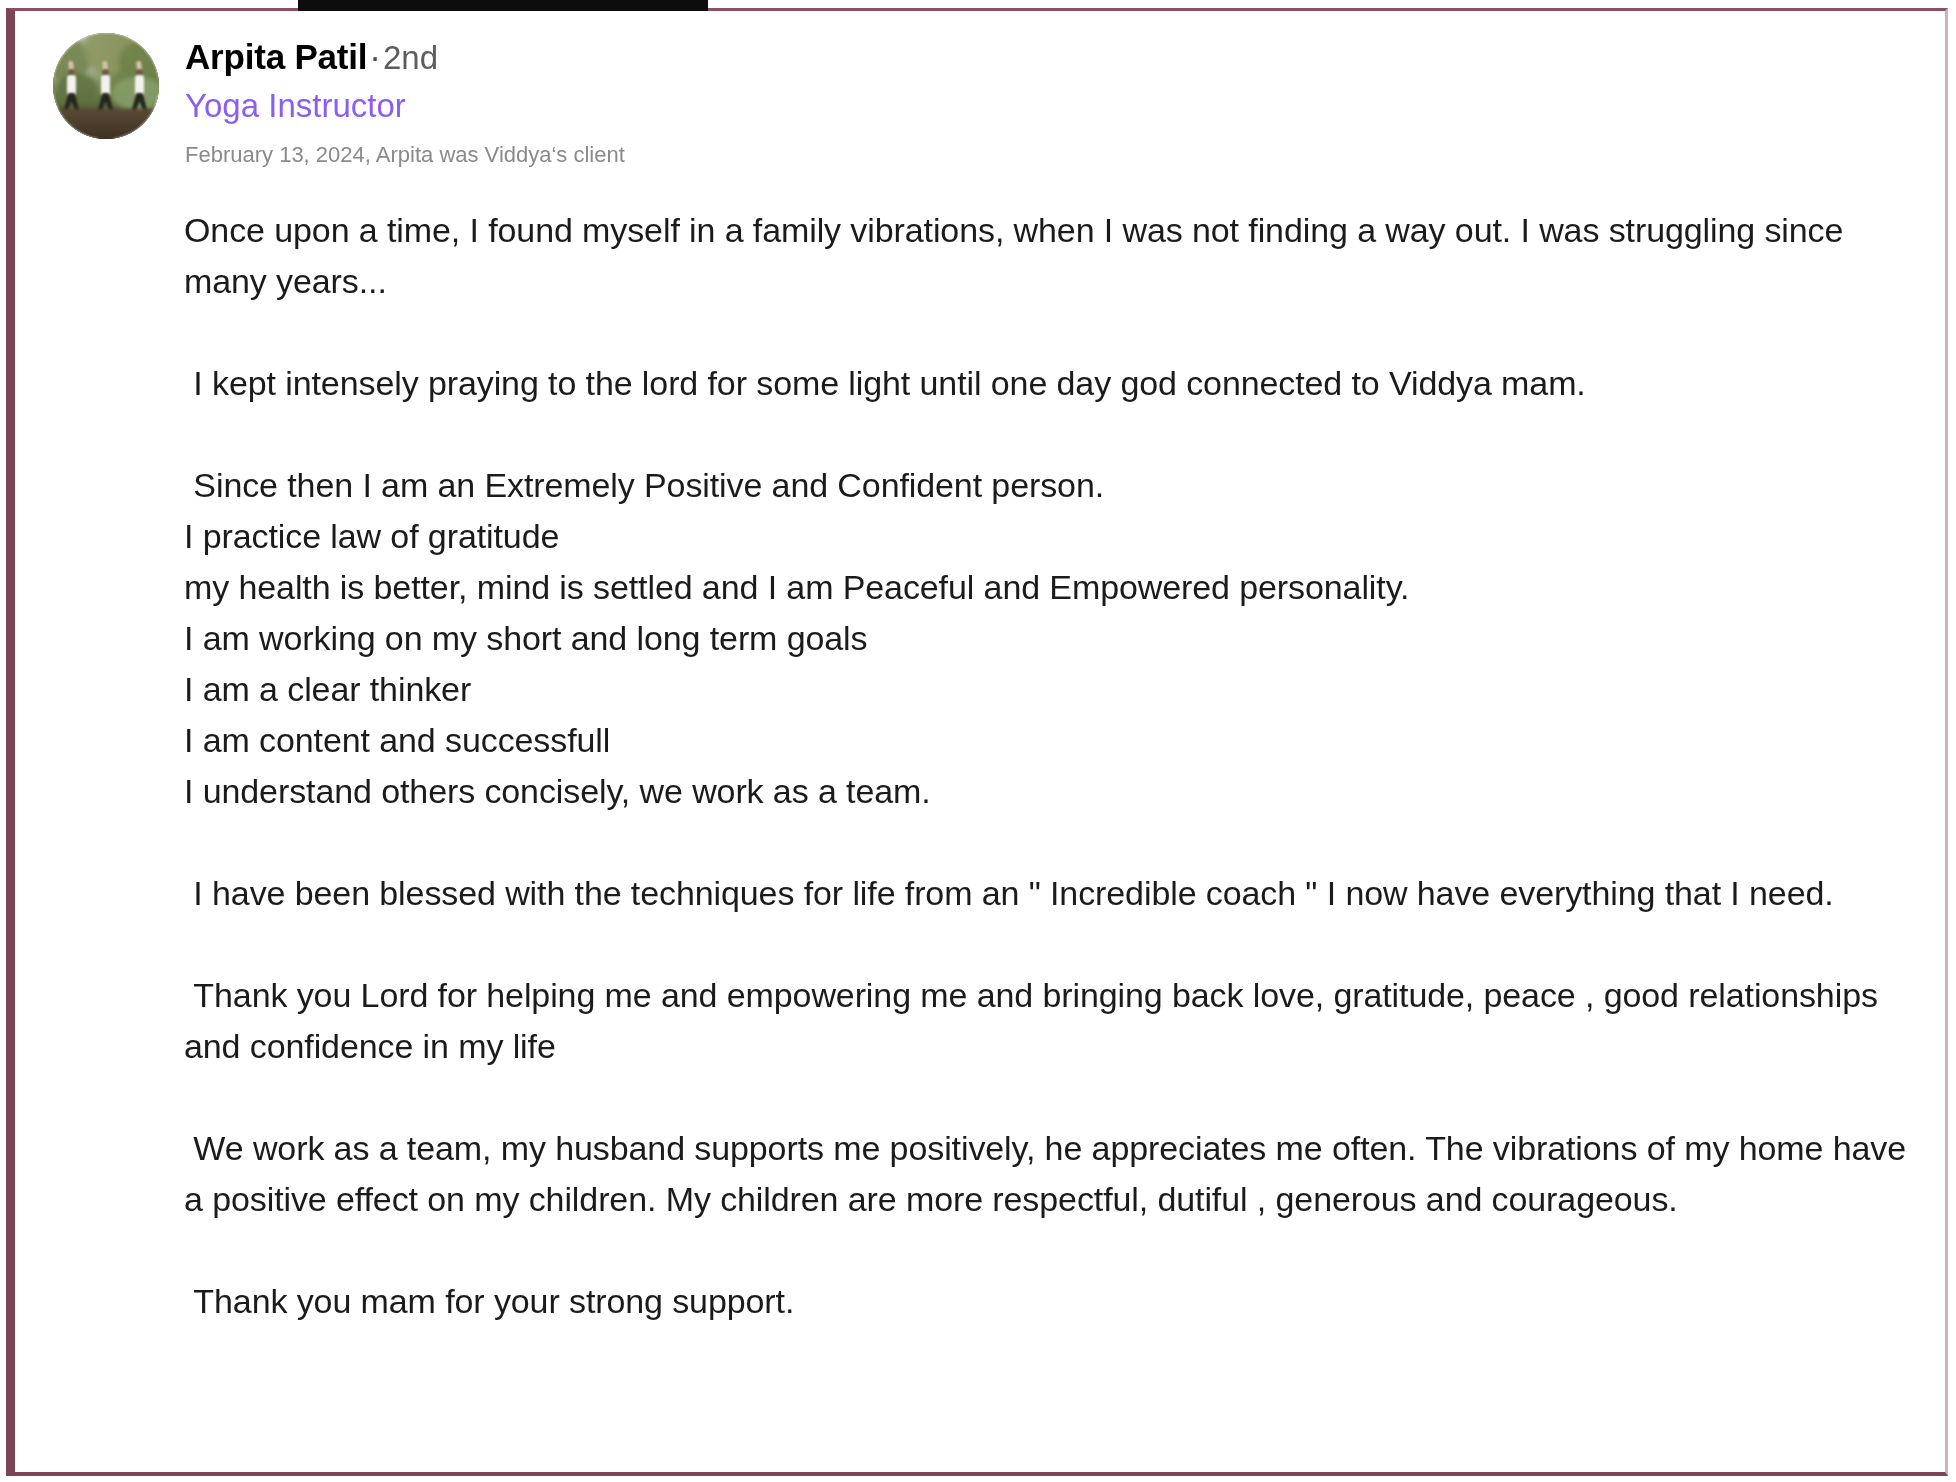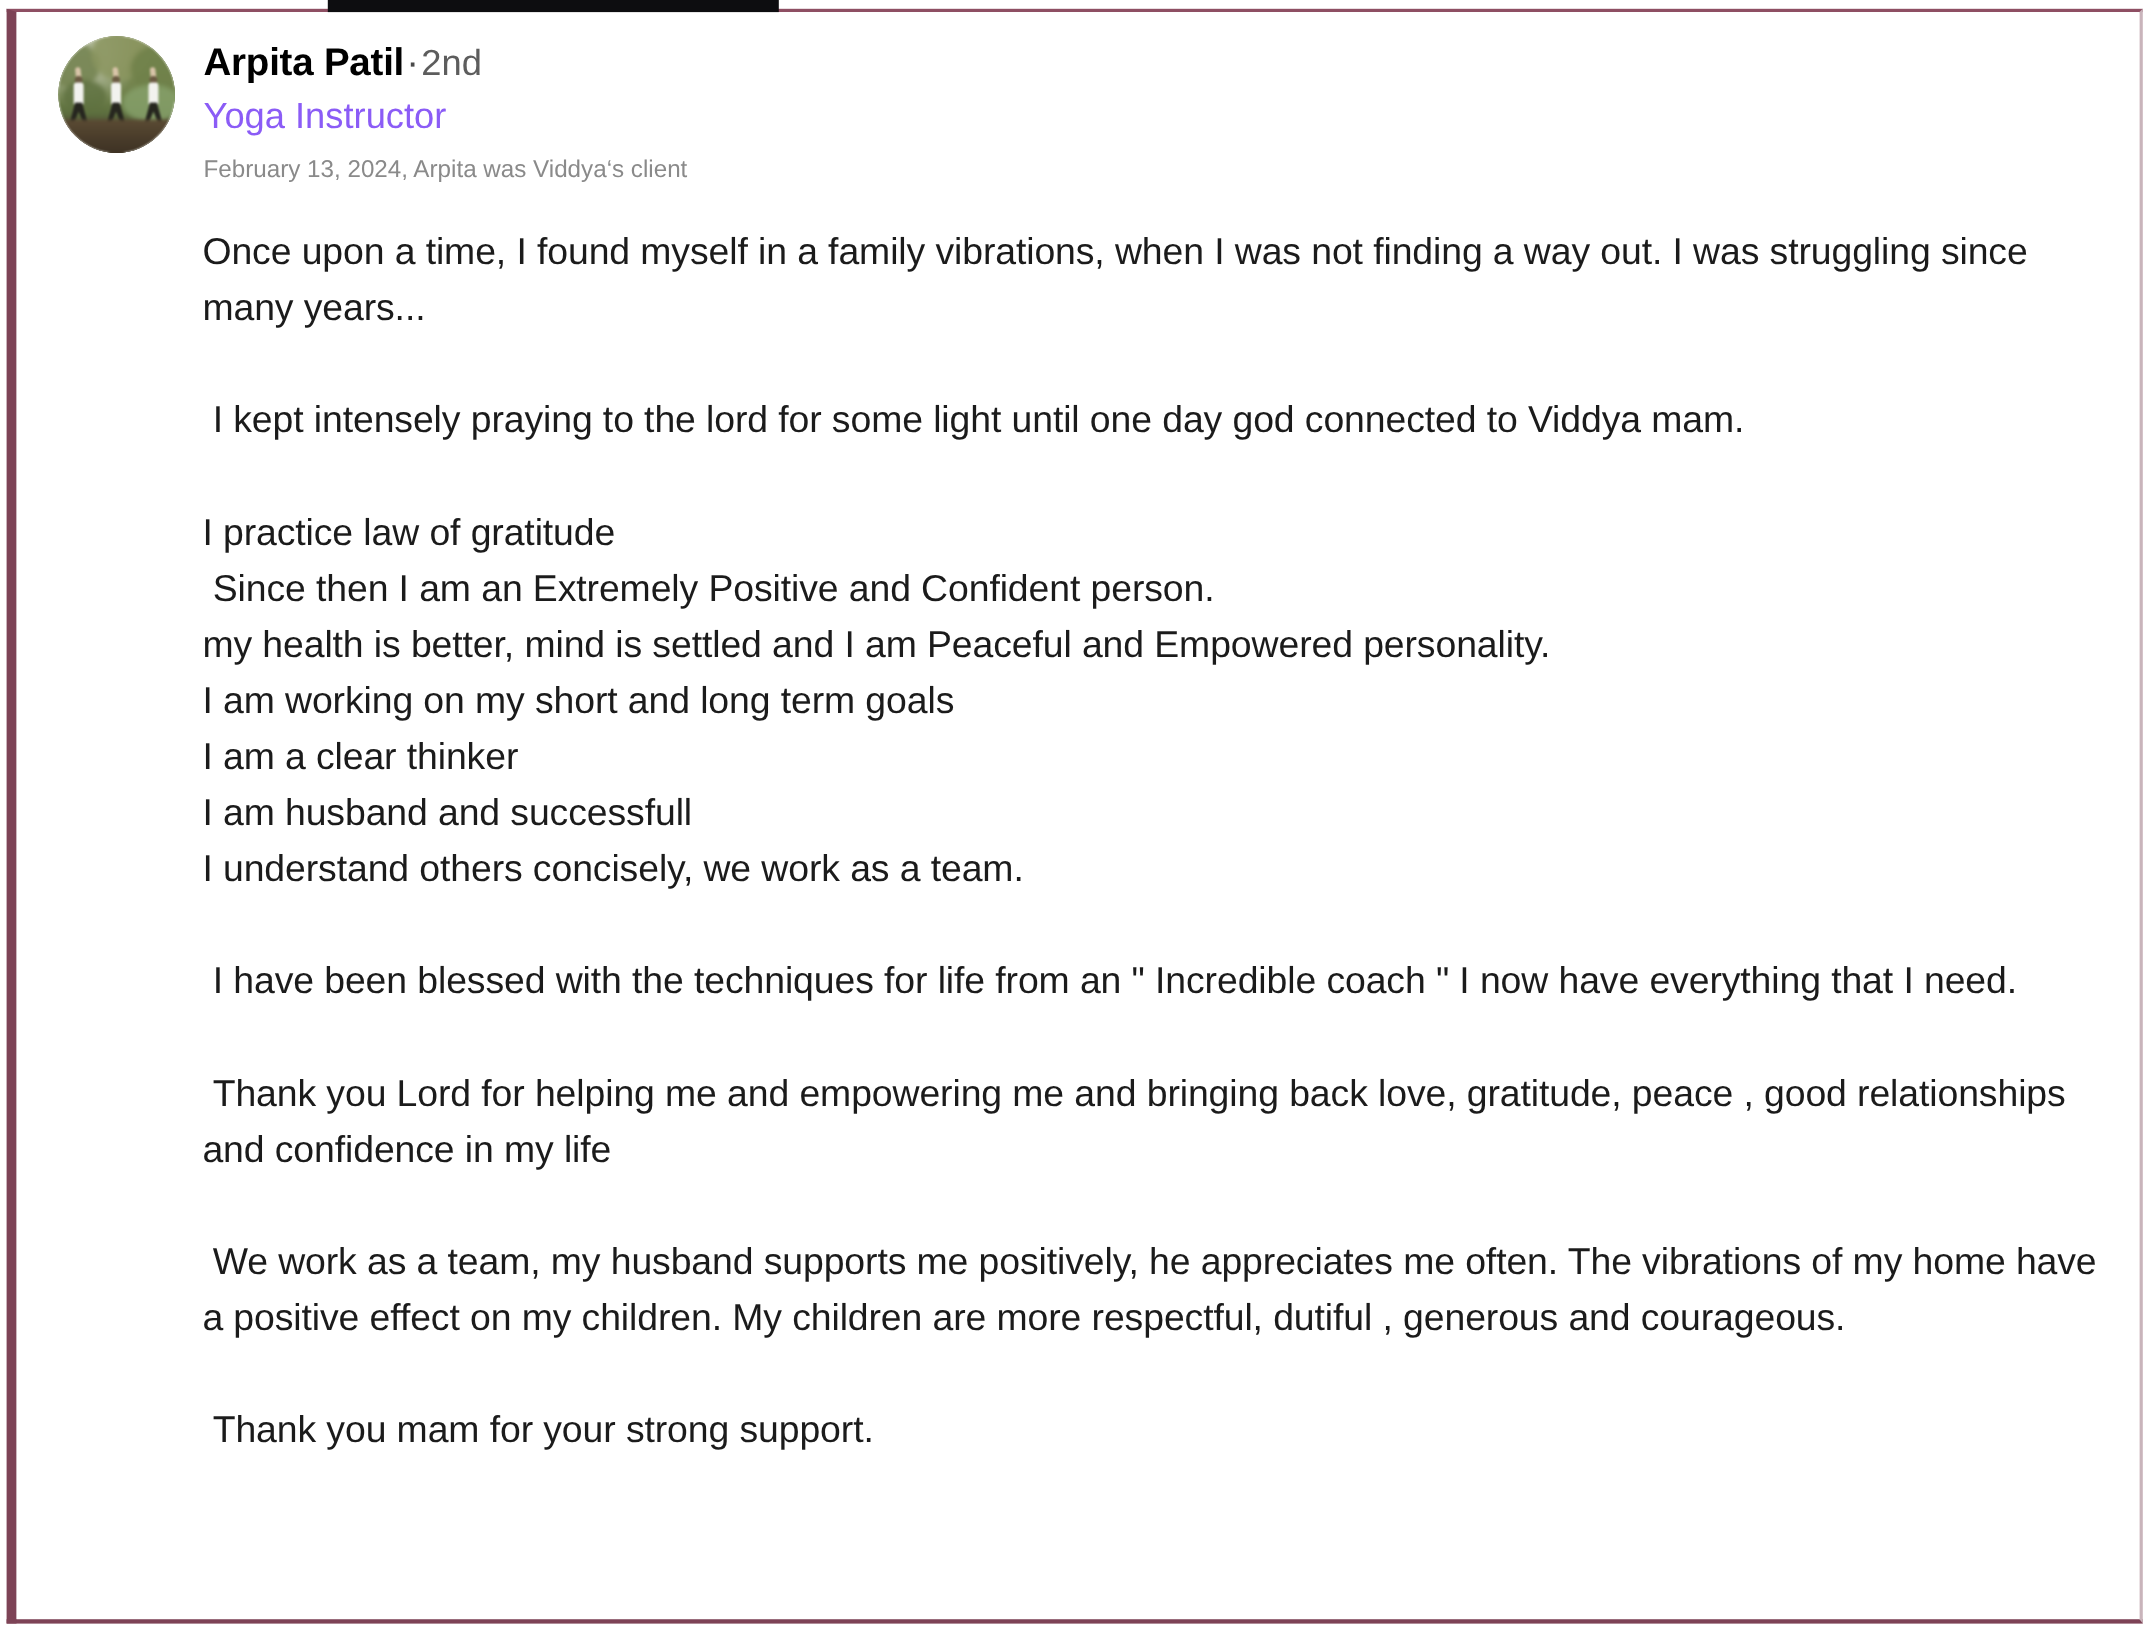--- a/index.html
+++ b/index.html
@@ -253,26 +253,26 @@
           <div class="relationship">February 13, 2024, Arpita was Viddya‘s client</div>
         </div>
 
       </div>
 
       <div class="rec-body">
           <p class="para">Once upon a time, I found myself in a family vibrations, when I was not finding a way out. I was struggling since many years...</p>
           <p class="para blank"></p>
           <p class="para"> I kept intensely praying to the lord for some light until one day god connected to Viddya mam.</p>
           <p class="para blank"></p>
+          <p class="para"> Since then I am an Extremely Positive and Confident person.</p>
           <p class="para">I practice law of gratitude</p>
-          <p class="para"> Since then I am an Extremely Positive and Confident person.</p>
           <p class="para">my health is better, mind is settled and I am Peaceful and Empowered personality.</p>
           <p class="para">I am working on my short and long term goals</p>
           <p class="para">I am a clear thinker</p>
-          <p class="para">I am husband and successfull</p>
+          <p class="para">I am content and successfull</p>
           <p class="para">I understand others concisely, we work as a team.</p>
           <p class="para blank"></p>
           <p class="para"> I have been blessed with the techniques for life from an " Incredible coach " I now have everything that I need.</p>
           <p class="para blank"></p>
           <p class="para"> Thank you Lord for helping me and empowering me and bringing back love, gratitude, peace , good relationships and confidence in my life</p>
           <p class="para blank"></p>
           <p class="para"> We work as a team, my husband supports me positively, he appreciates me often. The vibrations of my home have a positive effect on my children. My children are more respectful, dutiful , generous and courageous.</p>
           <p class="para blank"></p>
           <p class="para"> Thank you mam for your strong support.</p>
         </div>

